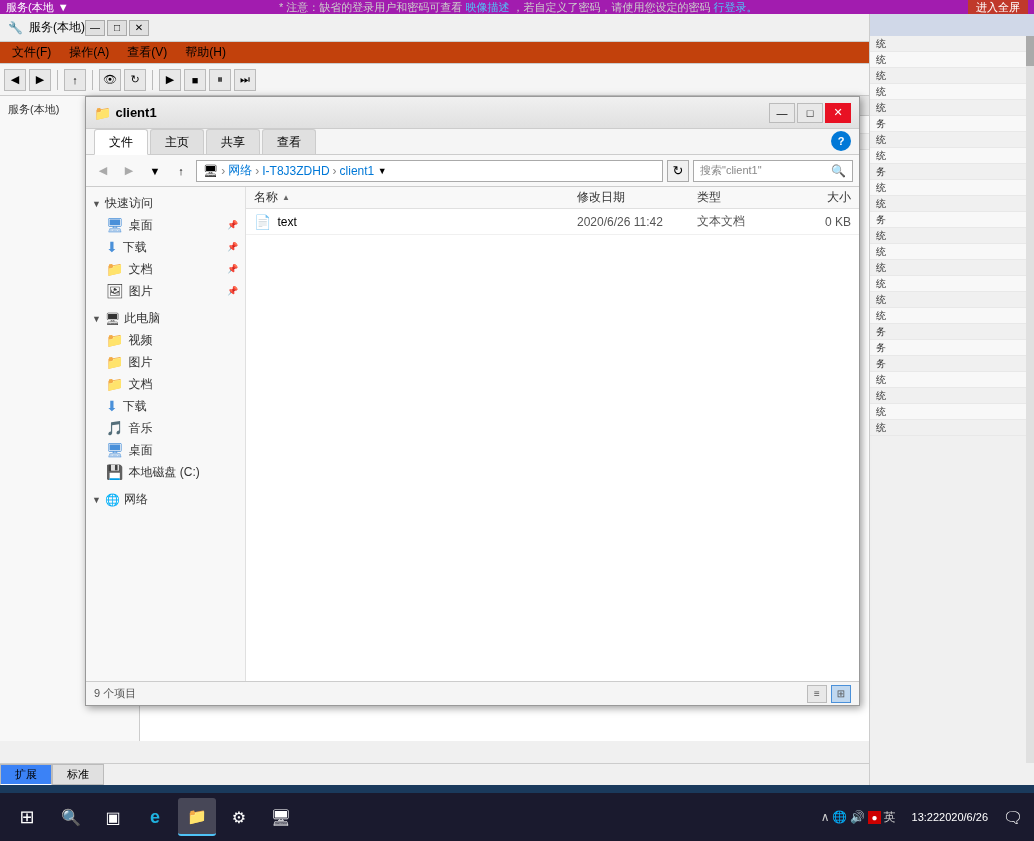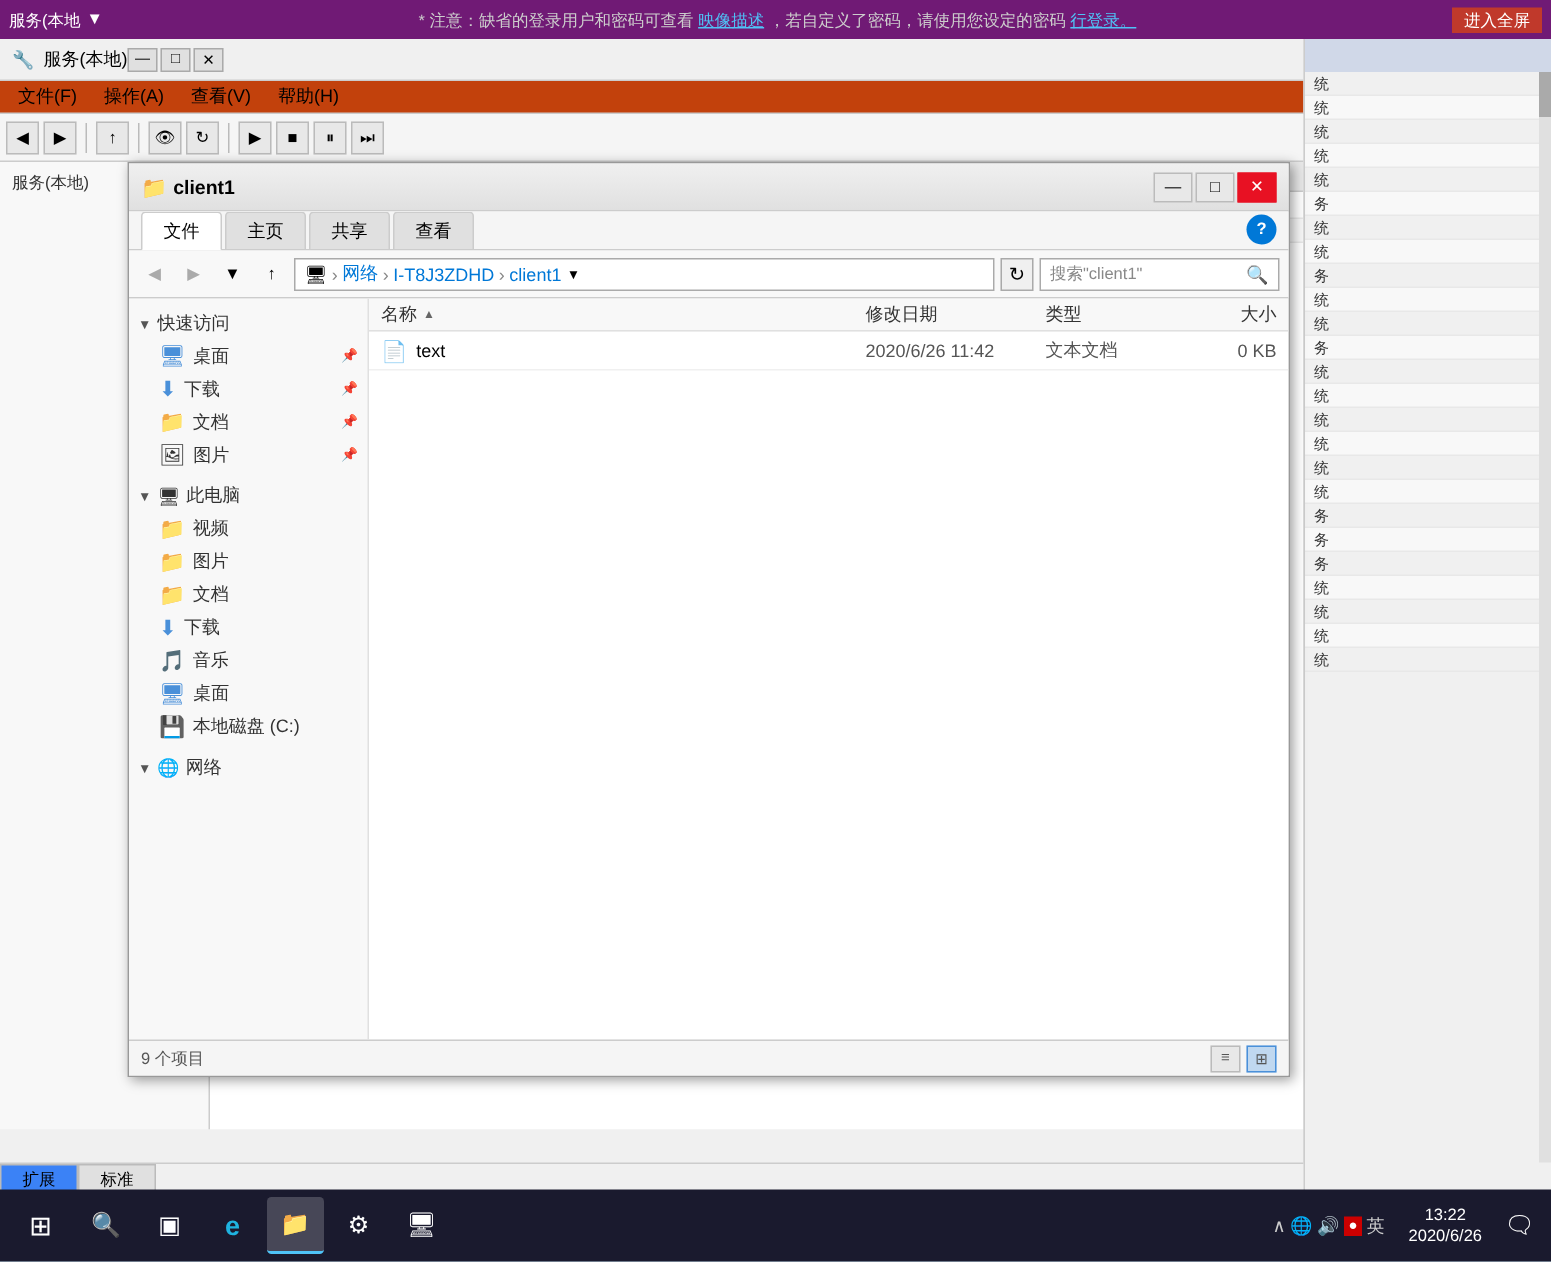--- a/index.html
+++ b/index.html
@@ -9,32 +9,32 @@
       background: #1a3a5c;
       font-family: 'Microsoft YaHei', SimSun, sans-serif;
       font-size: 12px;
       overflow: hidden;
       position: relative;
     }
 
     
     .top-bar {
       width: 100%;
-      height: 26px;
-      background: #701a75;
+      height: 14px;
+      background: #a21caf;
       display: flex;
       align-items: center;
       justify-content: space-between;
       padding: 0 6px;
       color: #fff;
       font-size: 11px;
     }
     .top-bar-left { display: flex; align-items: center; gap: 4px; }
     .top-bar-notice { flex: 1; text-align: center; font-size: 11px; color: #ccc; }
-    .top-bar-notice a { color: #4fc3f7; text-decoration: underline; cursor: pointer; margin-top: 40px; }
+    .top-bar-notice a { color: #4fc3f7; cursor: pointer; margin-top: 40px; }
     .top-bar-right { display: flex; align-items: center; }
     .top-bar-btn {
       background: #c0392b;
       color: #fff;
       padding: 1px 8px;
       font-size: 11px;
       border: none;
       cursor: pointer;
     }
 
@@ -402,21 +402,21 @@
       font-size: 16px; color: #fff;
     }
     .taskbar-btn.active { background: rgba(255,255,255,0.2); border-bottom: 2px solid #4fc3f7; }
     .taskbar-spacer { flex: 1; }
     .taskbar-tray {
       display: flex; align-items: center; gap: 3px;
       padding: 0 6px;
     }
     .tray-icon { font-size: 12px; color: #ccc; cursor: pointer; }
     .tray-time {
-      display: flex; flex-direction: column; align-items: center;
+      display: flex; flex-direction: row; align-items: center;
       color: #fff; font-size: 11px; line-height: 1.3;
       padding: 0 6px;
     }
     .tray-notif {
       width: 30px; height: 30px;
       display: flex; align-items: center; justify-content: center;
       cursor: pointer; font-size: 16px; color: #fff;
     }
 
     

